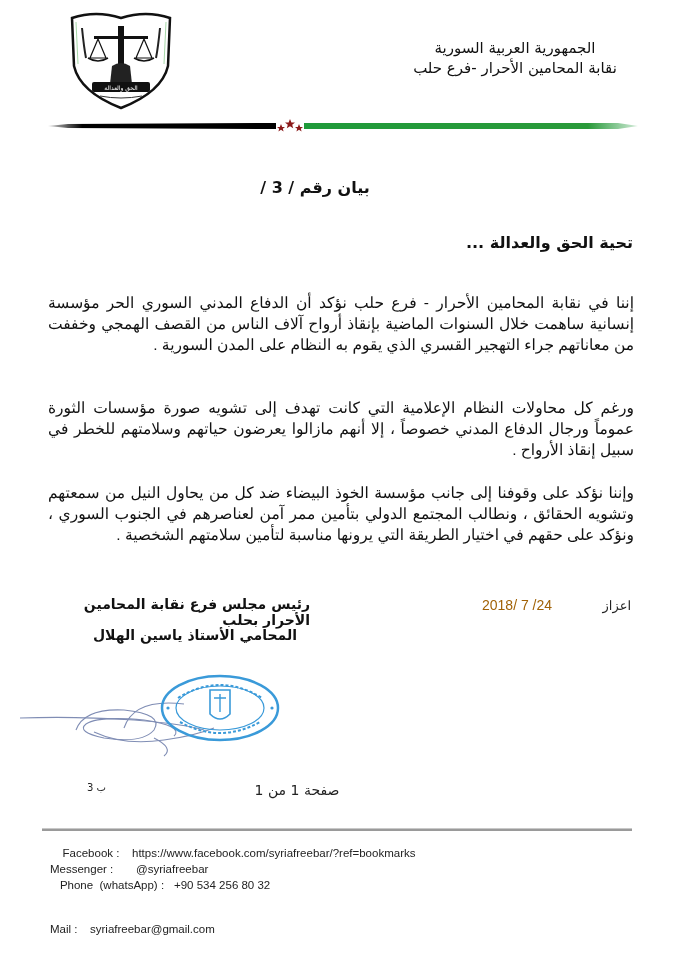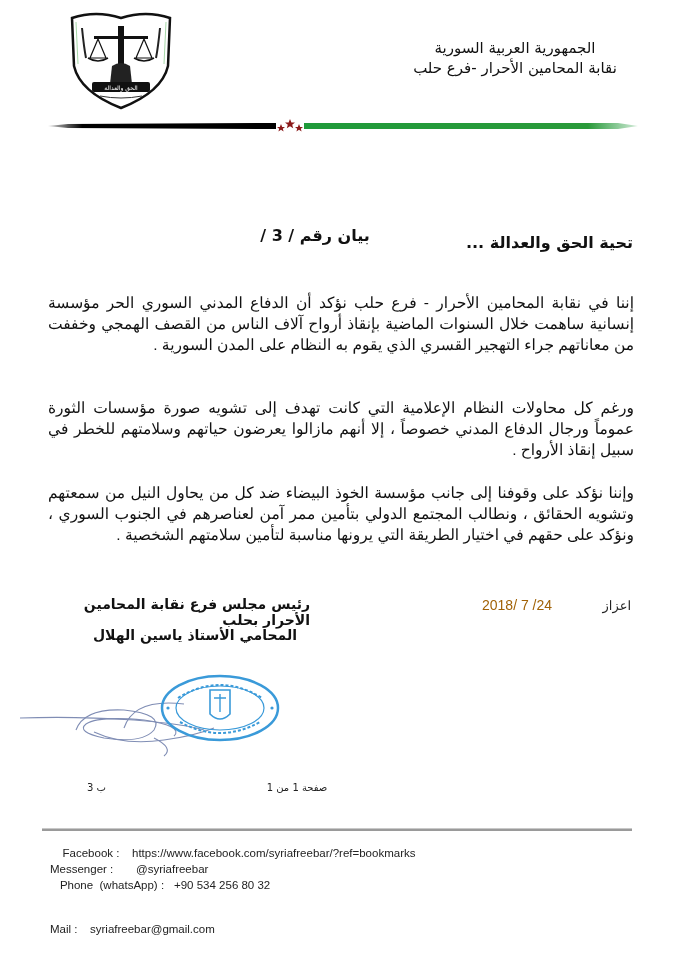--- a/index.html
+++ b/index.html
@@ -9,39 +9,39 @@
   
   #logo { left: 66px; top: 8px; width: 110px; height: 104px; }
   .hdr-ar { direction: rtl; text-align: center; font-weight: normal; font-size: 15px; line-height: 20px; }
   #hdr-1 { left: 400px; top: 38px; width: 230px; }
   #hdr-2 { left: 400px; top: 58px; width: 230px; }
 
   
   #flag-divider { left: 48px; top: 118px; width: 590px; height: 16px; }
 
   
-  #statement-title { left: 200px; top: 178px; width: 230px; direction: rtl; text-align: center; font-weight: bold; font-size: 16px; margin-top: 48px; }
+  #statement-title { left: 200px; top: 178px; width: 230px; direction: rtl; text-align: center; font-weight: bold; font-size: 16px; }
   #greeting { right: 46px; top: 233px; direction: rtl; font-weight: bold; font-size: 16px; }
 
   
   .para { left: 48px; width: 586px; direction: rtl; text-align: justify; text-align-last: right; font-size: 15.5px; line-height: 21px; font-family: "Liberation Sans", sans-serif; }
   #para-1 { top: 292px; }
   #para-2 { top: 397px; }
   #para-3 { top: 482px; }
 
   
   #sig-title { left: 40px; top: 596px; width: 270px; direction: rtl; text-align: right; font-weight: bold; font-size: 14px; }
   #sig-name { left: 80px; top: 627px; width: 230px; direction: rtl; text-align: center; font-weight: bold; font-size: 14px; }
   #place { right: 48px; top: 598px; direction: rtl; font-size: 13px; color: #222; font-family: "Liberation Sans", sans-serif; }
   #date { left: 482px; top: 597px; font-size: 14px; font-family: "Liberation Sans", sans-serif; color: #a16207; }
 
   #stamp { left: 14px; top: 668px; width: 270px; height: 100px; }
 
   
-  #page-num { left: 252px; top: 782px; width: 90px; direction: rtl; text-align: center; font-size: 10px; color: #222; }
+  #page-num { left: 252px; top: 782px; width: 90px; direction: rtl; text-align: center; font-size: 14px; color: #222; }
   #page-ref { left: 76px; top: 782px; direction: rtl; font-size: 10px; color: #222; margin-left: 11px; }
 
   #footer-rule { left: 42px; top: 828px; width: 590px; height: 2px; background: #9a9a9a; border-top: 1px solid #c8c8c8; }
 
   .contact { left: 50px; font-size: 11.5px; line-height: 16px; font-family: "Liberation Sans", sans-serif; color: #222; white-space: pre; }
   .contact .lbl { display: inline-block; }
   #contact-fb { top: 845px; text-align: center; }
   #contact-ms { top: 861px; }
   #contact-ph { top: 877px; text-align: center; }
   #contact-ml { top: 893px; margin-top: 28px; }

